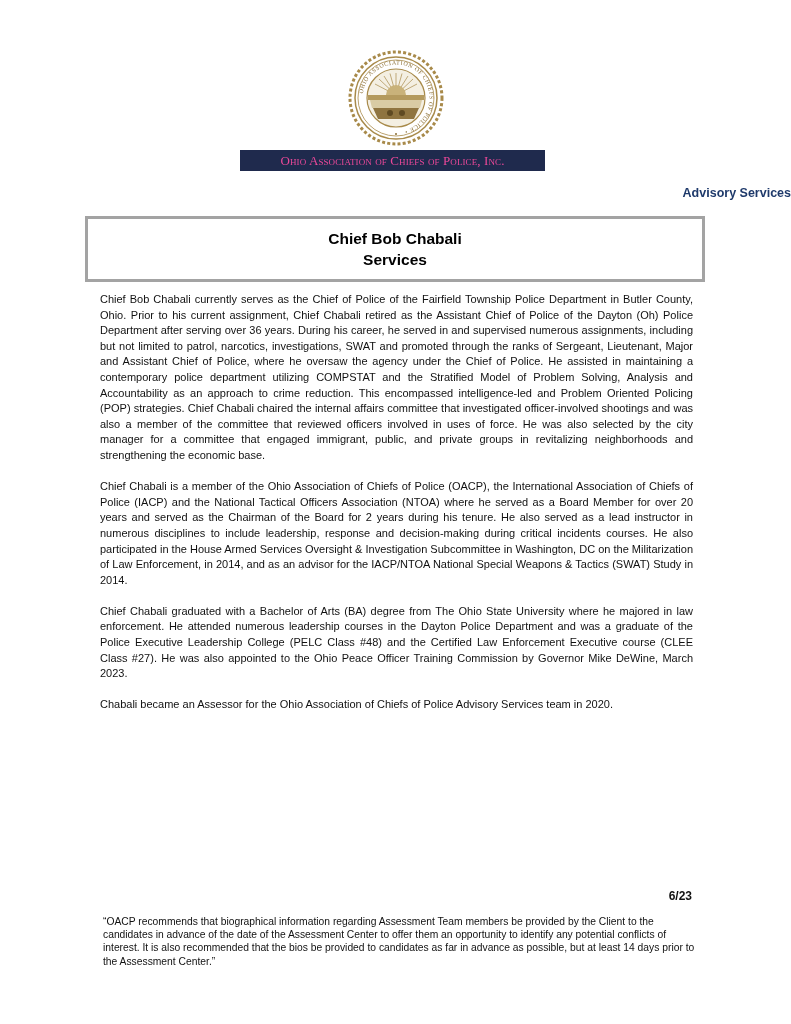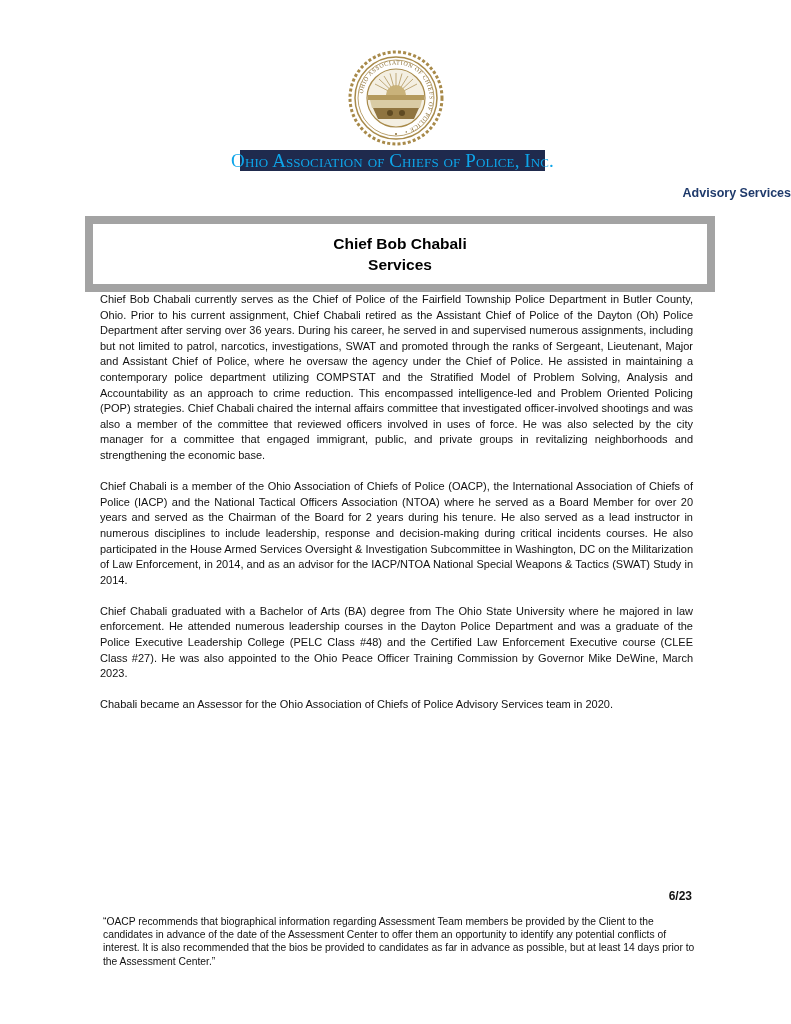--- a/index.html
+++ b/index.html
@@ -36,43 +36,43 @@
     width: 305px;
     height: 21px;
     background: #1f2a4d;
     display: flex;
     align-items: center;
     justify-content: center;
   }
   .banner-text {
     font-family: "Liberation Serif", serif;
     font-variant: small-caps;
-    font-size: 19px;
+    font-size: 13px;
     letter-spacing: 0.1px;
-    color: #0ea5e9;
+    color: #ec4899;
     white-space: nowrap;
     line-height: 1;
   }
   .subtitle {
     position: absolute;
     left: 0;
     top: 186px;
     width: 791px;
     text-align: right;
     font-weight: bold;
     font-size: 12.5px;
     color: #1f3a6b;
   }
   .title-box {
     position: absolute;
     left: 85px;
     top: 216px;
     width: 614px;
     height: 60px;
-    border: 8px solid #a3a3a3;
+    border: 3px solid #a3a3a3;
     display: flex;
     flex-direction: column;
     align-items: center;
     justify-content: center;
   }
   .title-name, .title-role {
     font-weight: bold;
     font-size: 15.5px;
     line-height: 21px;
     color: #000000;

